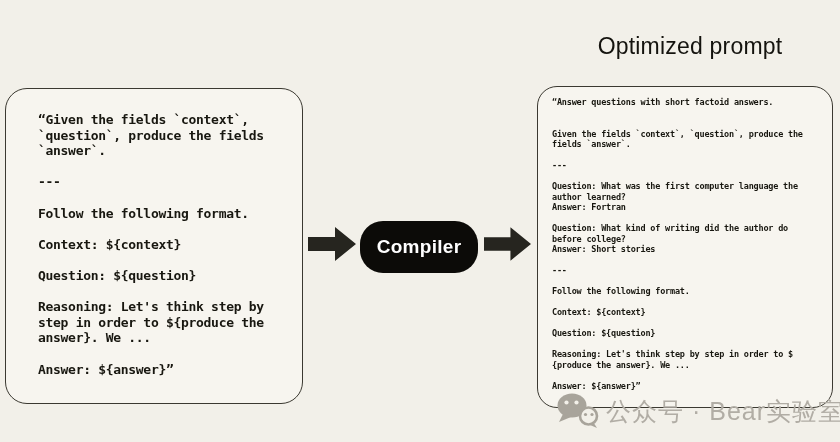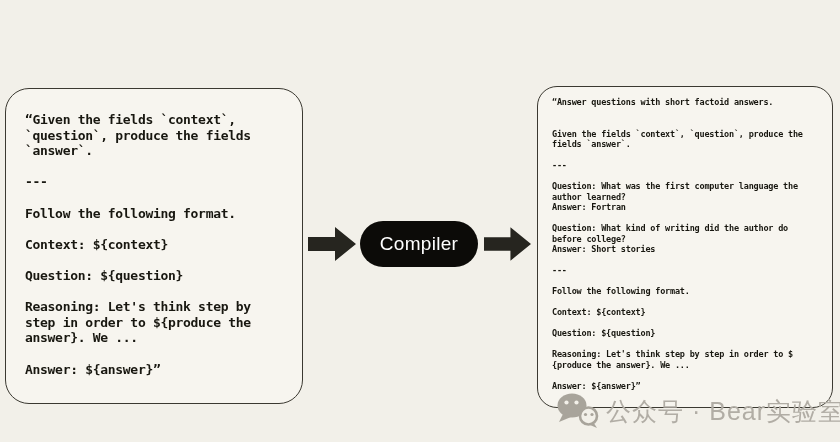--- a/index.html
+++ b/index.html
@@ -38,22 +38,21 @@
   .prompt-box pre {
     margin: 0;
     font-family: "DejaVu Sans Mono", monospace;
     font-weight: bold;
     color: #181710;
     white-space: pre;
   }
   .box-left {
     left: 5px; top: 88px;
     width: 298px; height: 316px;
-    padding: 23px 10px 0 19px;
-    border-radius: 24px;
+    padding: 23px 10px 0 32px;
   }
   .box-left pre {
     font-size: 13px;
     line-height: 15.6px;
     letter-spacing: -0.3px;
   }
   .box-right {
     left: 537px; top: 86px;
     width: 296px; height: 322px;
     border-radius: 20px;
@@ -65,26 +64,26 @@
     letter-spacing: -0.2px;
   }
 
   .flow-arrow { position: absolute; }
   .arrow-left  { left: 308px; top: 227px; }
   .arrow-right { left: 484px; top: 227px; }
 
   .compiler-pill {
     position: absolute;
     left: 360px; top: 221px;
-    width: 118px; height: 46px;
+    width: 118px; height: 52px;
     border-radius: 23px;
     background: #0c0b08;
     color: #ffffff;
     font-size: 19px;
-    font-weight: 400;
+    font-weight: 700;
     display: flex;
     align-items: center;
     justify-content: center;
     letter-spacing: 0.3px;
   }
 
   .watermark {
     position: absolute;
     left: 556px; top: 392px;
     display: flex;
@@ -99,20 +98,21 @@
     white-space: nowrap;
   }
   .wm-icon { display: block; }
 </style>
 </head>
 <body>
 
 <div class="canvas">
 
 
+  <div class="title title-right">Optimized prompt</div>
 
   <div class="prompt-box box-left">
     <pre>“Given the fields `context`,
 `question`, produce the fields
 `answer`.
 
 ---
 
 Follow the following format.
 

